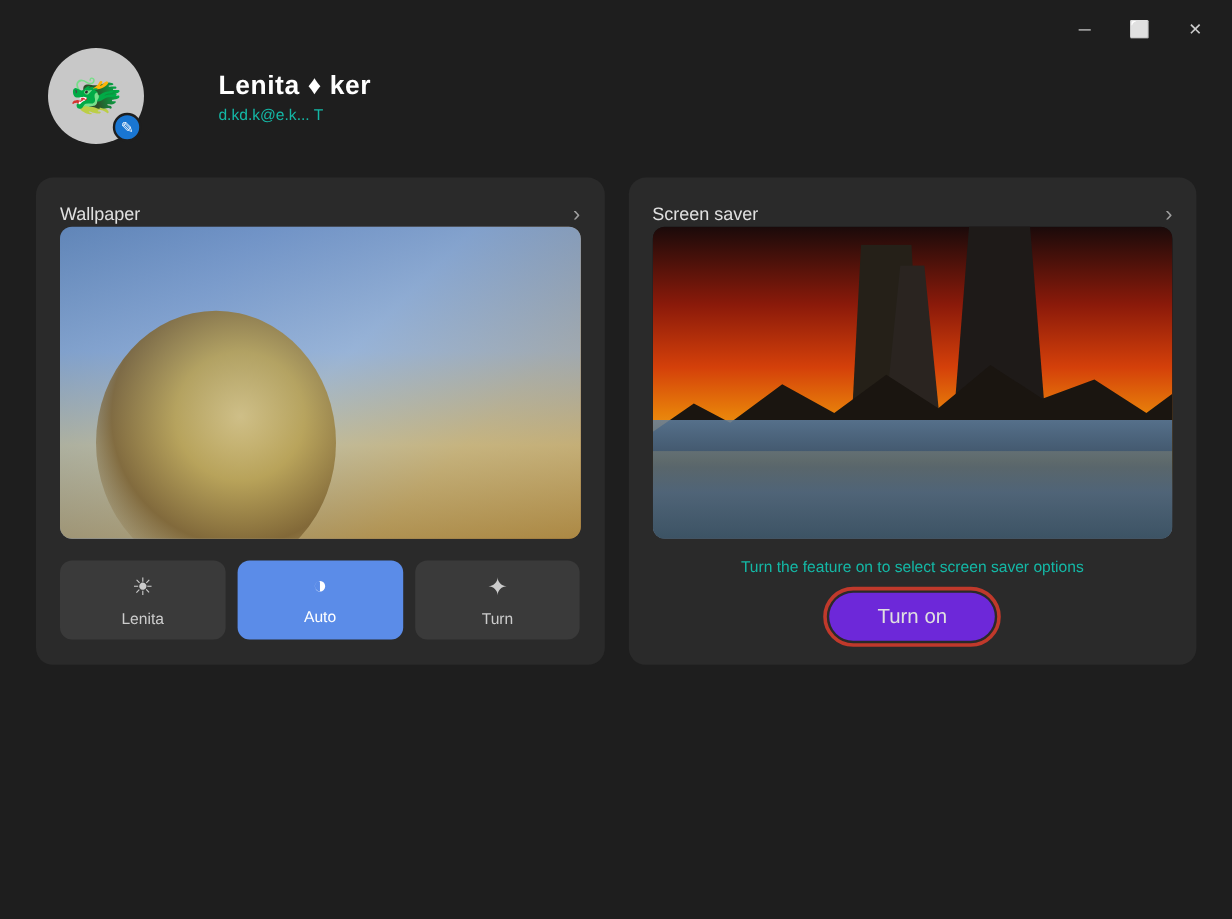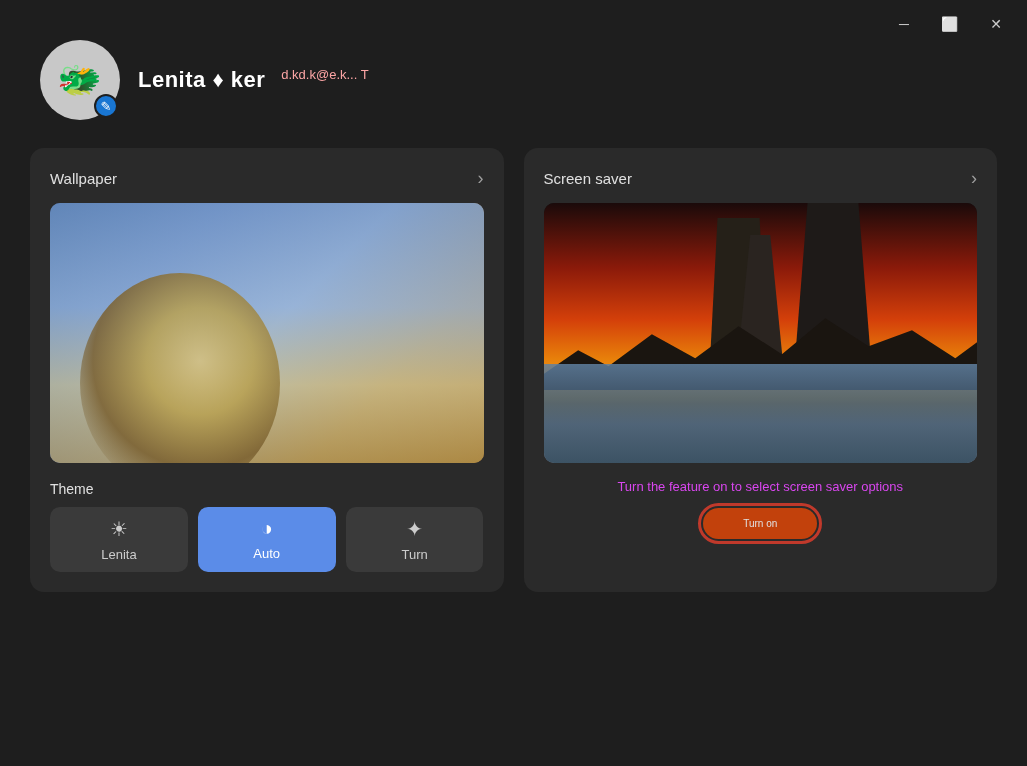--- a/index.html
+++ b/index.html
@@ -60,30 +60,30 @@
       bottom: 2px; right: 2px;
       width: 24px; height: 24px;
       border-radius: 50%;
       background: #1976d2;
       display: flex; align-items: center; justify-content: center;
       cursor: pointer;
       font-size: 13px;
       color: #fff;
       border: 2px solid #1e1e1e;
     }
-    .profile-info { display: flex; flex-direction: row; gap: 16px; }
+    .profile-info { display: flex; flex-direction: column; gap: 4px; margin-left: 44px; }
     .profile-name {
       font-size: 22px;
       font-weight: 600;
       color: #ffffff;
       letter-spacing: 0.5px;
     }
     .profile-email {
       font-size: 13px;
-      color: #fca5a5;
+      color: #14b8a6;
     }
 
     
     .cards-container {
       display: flex;
       gap: 20px;
       padding: 0 30px;
       margin-top: 4px;
     }
 
@@ -95,21 +95,20 @@
       display: flex;
       flex-direction: column;
     }
     .card-wallpaper { flex: 1; max-width: 480px; }
     .card-screensaver { flex: 1; max-width: 480px; }
 
     .card-header {
       display: flex;
       align-items: center;
       justify-content: space-between;
-      margin-bottom: 14px;
     }
     .card-title {
       font-size: 15px;
       font-weight: 500;
       color: #e0e0e0;
     }
     .chevron-icon {
       font-size: 18px;
       color: #9e9e9e;
       cursor: pointer;
@@ -233,34 +232,34 @@
       bottom: 28%;
       left: 0; right: 0;
       height: 80px;
       background: #1a1510;
       clip-path: polygon(0% 80%, 8% 50%, 15% 70%, 25% 30%, 35% 60%, 45% 20%, 55% 55%, 65% 10%, 75% 45%, 85% 25%, 95% 60%, 100% 40%, 100% 100%, 0% 100%);
     }
 
     
     .ss-description {
       font-size: 13px;
-      color: #d946ef;
+      color: #14b8a6;
       text-align: center;
       margin-bottom: 14px;
     }
     .ss-turn-on-wrapper {
       display: flex;
       justify-content: center;
     }
     .turn-on-btn {
       padding: 10px 40px;
       border-radius: 20px;
-      background: #c2410c;
+      background: #6d28d9;
       color: #e0e0e0;
-      font-size: 10px;
+      font-size: 17px;
       font-weight: 500;
       cursor: pointer;
       border: none;
       outline: 3px solid #c0392b;
       outline-offset: 2px;
       transition: background 0.15s;
     }
   </style>
 </head>
 <body>
@@ -290,21 +289,20 @@
 
   <div class="card card-wallpaper">
     <div class="card-header">
       <span class="card-title">Wallpaper</span>
       <span class="chevron-icon">›</span>
     </div>
     <div class="wallpaper-preview">
       <div class="wallpaper-bg-gradient"></div>
       <div class="wallpaper-orb"></div>
     </div>
-    <div class="theme-label">Theme</div>
     <div class="theme-buttons">
       <button class="theme-btn">
         <span class="btn-icon">☀</span>
         <span>Lenita</span>
       </button>
       <button class="theme-btn active">
         <span class="btn-icon">◑</span>
         <span>Auto</span>
       </button>
       <button class="theme-btn">

